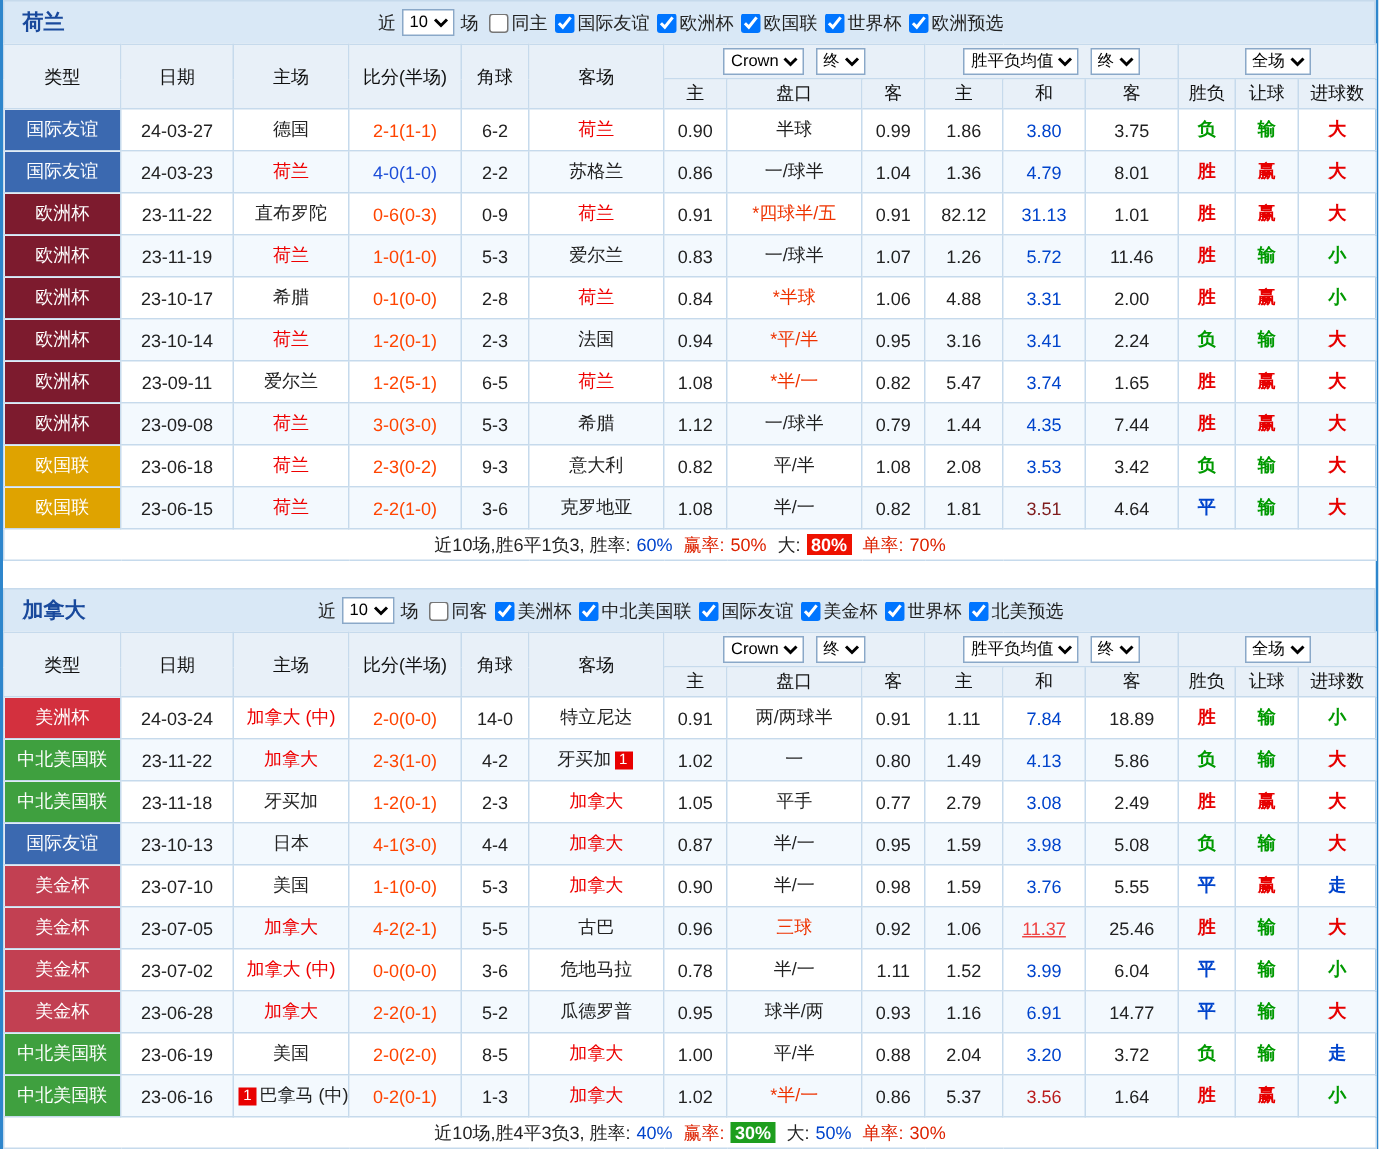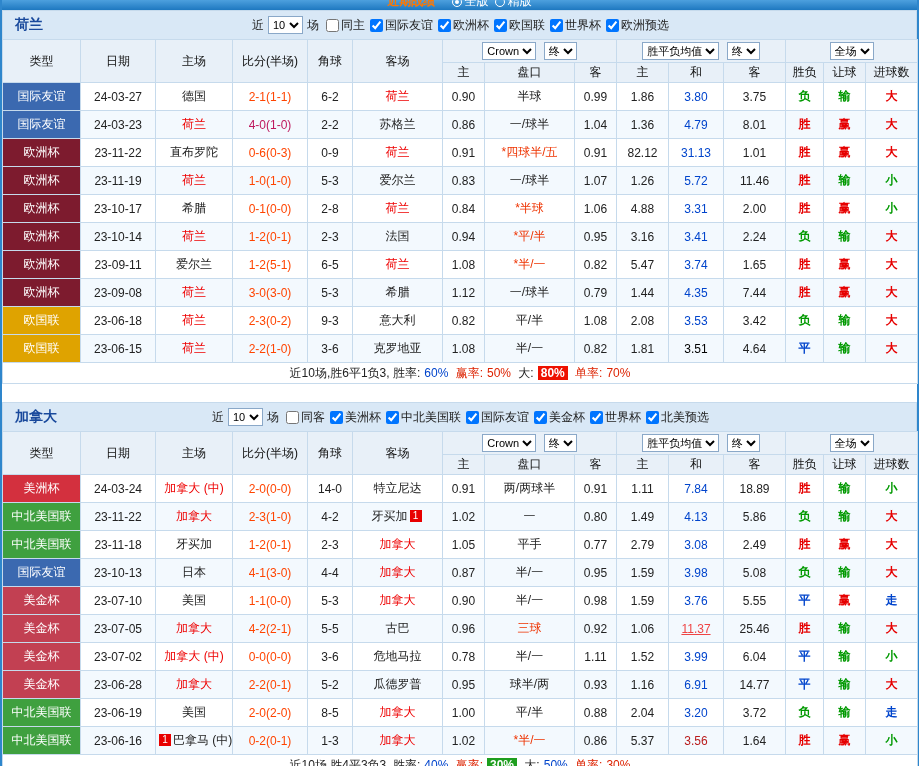--- a/index.html
+++ b/index.html
@@ -97,27 +97,20 @@
     display:inline-block;background:#E80000;color:#fff;font-size:10px;
     width:12px;height:12px;line-height:12px;text-align:center;
     margin:0 2px;vertical-align:1px;
   }
 </style>
 </head>
 <body>
 
 <div class="page">
 
-  <div class="topbar">
-    <div class="topbar-content">
-      <span class="topbar-title">近期战绩</span>
-      <span class="radio checked"></span><span>全版</span>
-      <span class="radio"></span><span>精版</span>
-    </div>
-  </div>
 
   <div class="section-block">
     <div class="section-header">
       <span class="team-name">荷兰</span>
       <div class="filters">
         <span>近</span>
         <select><option>10</option></select>
         <span>场</span>
       <label class="cb"><input type="checkbox" style="">同主</label>
           <label class="cb"><input type="checkbox" checked="" style="">国际友谊</label>
@@ -192,21 +185,21 @@
             <td style="color: rgb(0, 68, 204);">3.80</td>
             <td>3.75</td>
             <td class="bold" style="color: rgb(0, 153, 0);">负</td>
             <td class="bold" style="color: rgb(0, 153, 0);">输</td>
             <td class="bold" style="color: rgb(230, 0, 0);">大</td>
           </tr>
           <tr class="alt">
             <td class="type-cell" style="background: rgb(59, 105, 176);">国际友谊</td>
             <td>24-03-23</td>
             <td><span style="color: rgb(238, 0, 0);">荷兰</span></td>
-            <td style="color: #be185d;">4-0(1-0)</td>
+            <td style="color: #1d4ed8;">4-0(1-0)</td>
             <td>2-2</td>
             <td><span>苏格兰</span></td>
             <td>0.86</td>
             <td>一/球半</td>
             <td>1.04</td>
             <td>1.36</td>
             <td style="color: rgb(0, 68, 204);">4.79</td>
             <td>8.01</td>
             <td class="bold" style="color: rgb(230, 0, 0);">胜</td>
             <td class="bold" style="color: rgb(230, 0, 0);">赢</td>
@@ -335,21 +328,21 @@
             <td class="type-cell" style="background: rgb(223, 163, 0);">欧国联</td>
             <td>23-06-15</td>
             <td><span style="color: rgb(238, 0, 0);">荷兰</span></td>
             <td style="color: rgb(255, 68, 0);">2-2(1-0)</td>
             <td>3-6</td>
             <td><span>克罗地亚</span></td>
             <td>1.08</td>
             <td>半/一</td>
             <td>0.82</td>
             <td>1.81</td>
-            <td style="color: #000000;">3.51</td>
+            <td style="color: #7f1d1d;">3.51</td>
             <td>4.64</td>
             <td class="bold" style="color: rgb(0, 68, 204);">平</td>
             <td class="bold" style="color: rgb(0, 153, 0);">输</td>
             <td class="bold" style="color: rgb(230, 0, 0);">大</td>
           </tr>
         </tbody>
       <tfoot>
         <tr class="summary-row">
           <td colspan="15" class="summary-cell"><span style="color: rgb(34, 34, 34);">近10场,胜6平1负3, 胜率:</span><span style="color: rgb(0, 68, 204);">60%</span><span style="color: rgb(221, 34, 0);"> 赢率:</span><span style="color: rgb(221, 34, 0);">50%</span><span style="color: rgb(34, 34, 34);"> 大:</span><span class="chip" style="color: rgb(255, 255, 255); background: rgb(238, 17, 0);">80%</span><span style="color: rgb(221, 34, 0);"> 单率:</span><span style="color: rgb(221, 34, 0);">70%</span></td>
         </tr>

